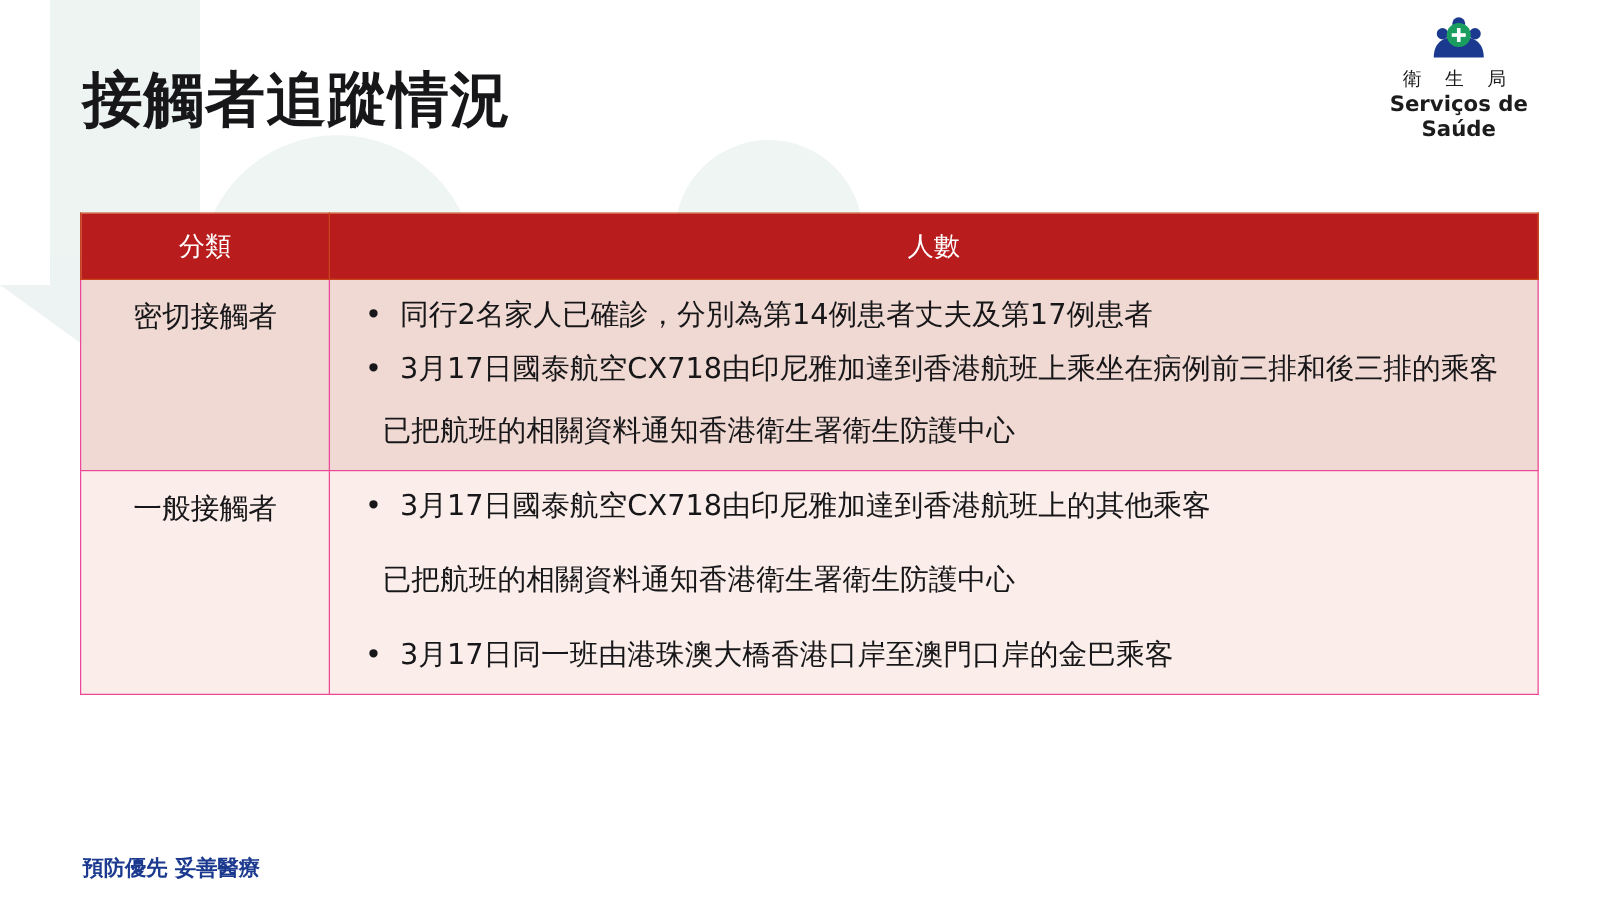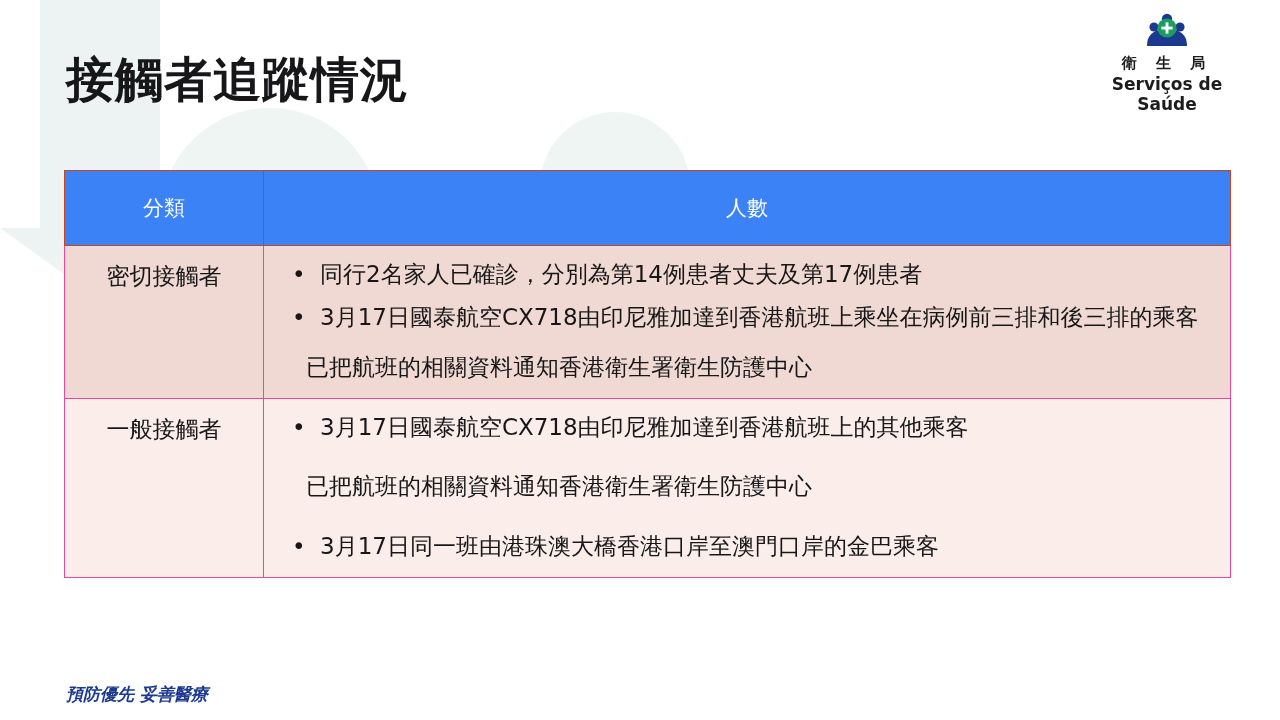--- a/index.html
+++ b/index.html
@@ -91,21 +91,21 @@
   }
   .logo-mark {
     position: relative;
     height: 44px;
     margin-bottom: 2px;
   }
   .logo-cn {
     font-size: 15px;
     color: #1c1c1c;
     letter-spacing: 7px;
-    font-weight: bold;
+    font-weight: normal;
   }
   .logo-pt {
     font-size: 17px;
     color: #1c1c1c;
     font-weight: bold;
     margin-top: 1px;
   }
 
   
   .table-wrap {
@@ -114,25 +114,25 @@
     top: 170px;
     width: 1166px;
     z-index: 2;
   }
   table.data {
     border-collapse: collapse;
     width: 100%;
     table-layout: fixed;
   }
   table.data th {
-    background: #3b82f6;
+    background: #b91c1c;
     color: #ffffff;
     font-weight: normal;
     font-size: 21px;
-    padding: 23px 4px;
+    padding: 12px 4px;
     text-align: center;
     border: 1px solid #c8451b;
   }
   col.c1 { width: 199px; }
   col.c2 { width: 967px; }
 
   table.data td {
     border: 1px solid #ec4899;
     vertical-align: top;
     font-size: 23px;
@@ -174,21 +174,20 @@
   }
   .row-1 .subnote { margin-top: 16px; }
   .row-2 .subnote { margin-top: 26px; margin-bottom: 26px; }
 
   
   .footer {
     position: absolute;
     left: 66px;
     bottom: 14px;
     font-size: 17px;
-    font-style: italic;
     font-weight: bold;
     color: #1b3a8f;
     z-index: 3;
   }
 </style>
 </head>
 <body>
 
 <div class="slide">
 

